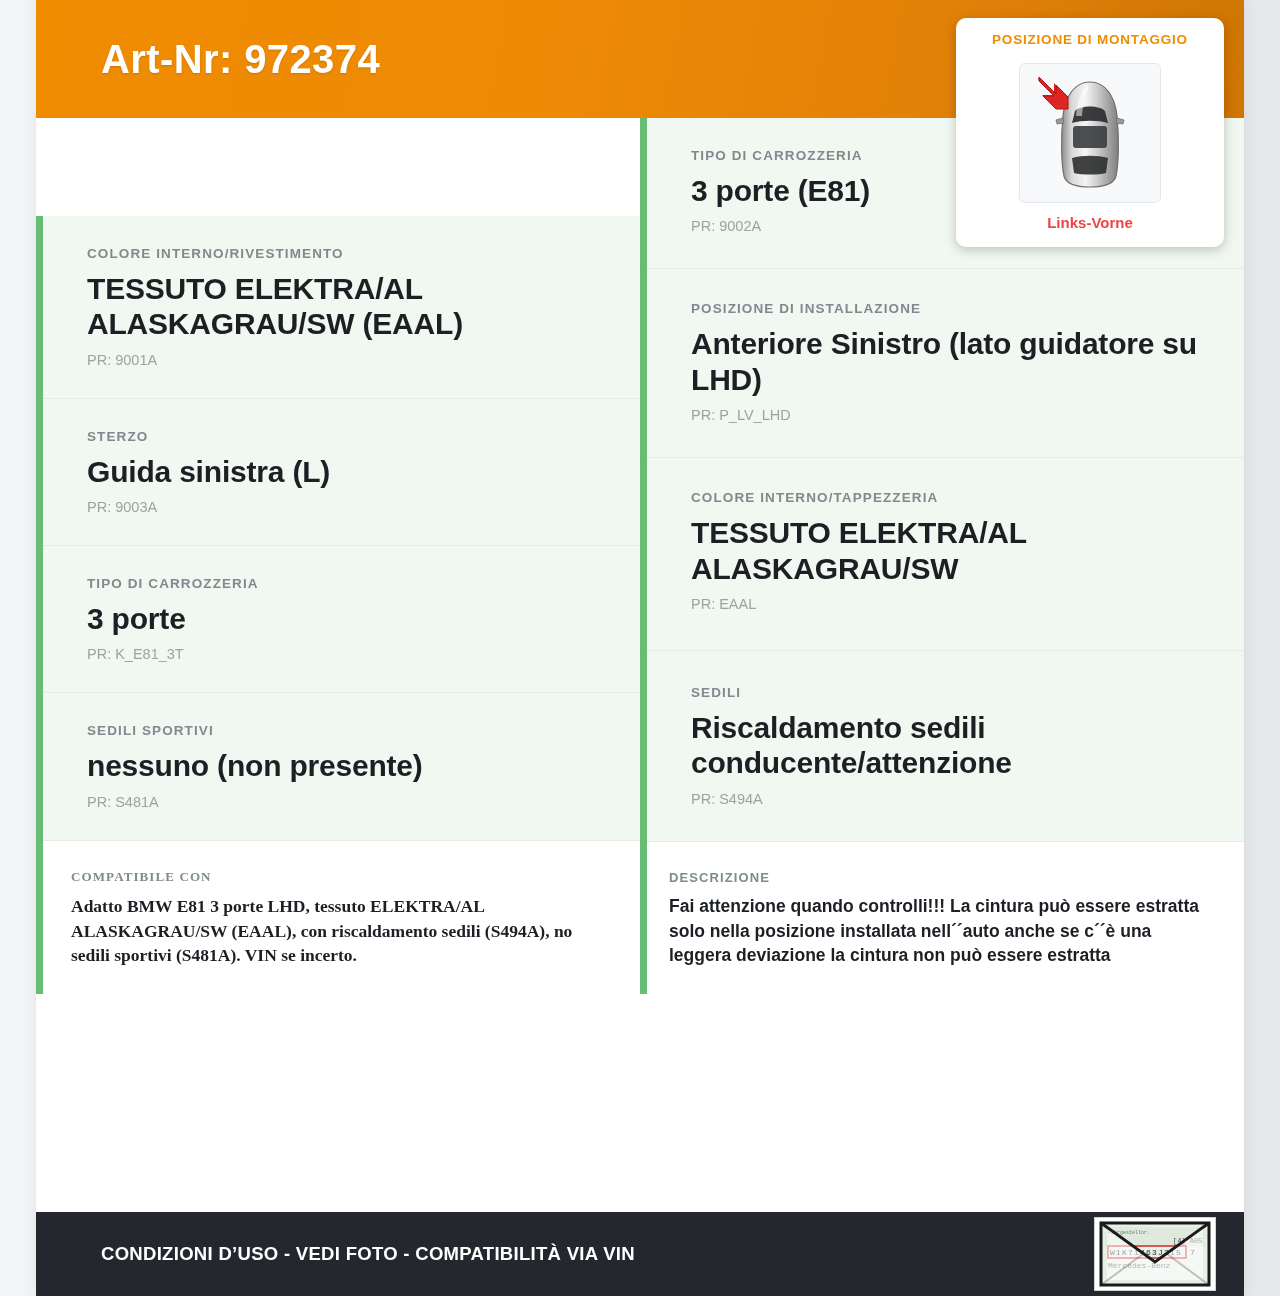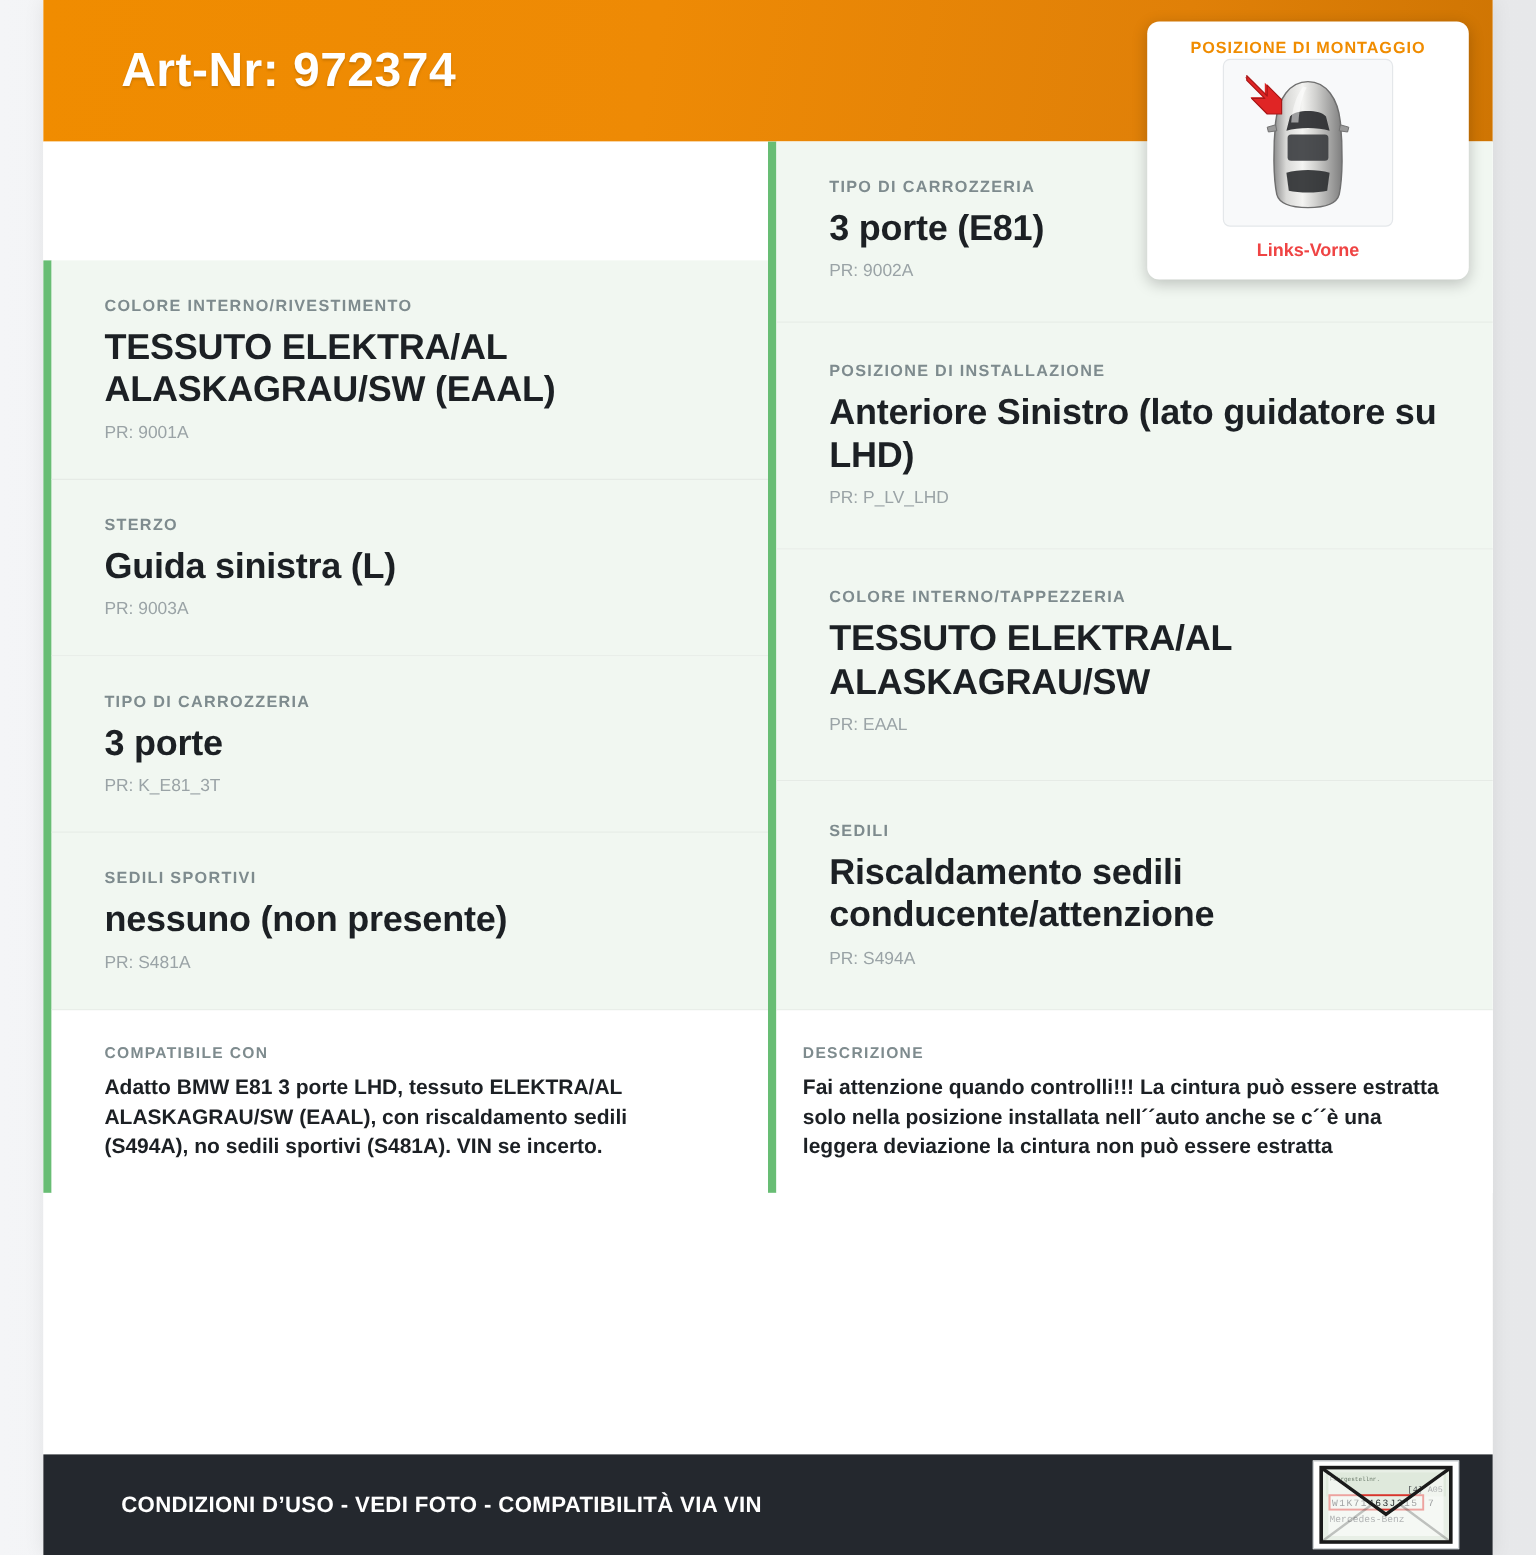--- a/index.html
+++ b/index.html
@@ -61,21 +61,21 @@
     box-shadow: 0 3px 12px rgba(0,0,0,0.22);
     padding: 14px 14px 16px 14px;
     text-align: center;
     z-index: 30;
   }
   .mount-title {
     color: #f08c00;
     font-size: 13.5px;
     font-weight: bold;
     letter-spacing: 0.8px;
-    margin-bottom: 2px;
+    margin-bottom: 16px;
   }
   .mount-imgbox {
     width: 142px;
     height: 140px;
     margin: 0 auto;
     background: #f8f9fa;
     border: 1px solid #e4e7ea;
     border-radius: 6px;
     position: relative;
   }
@@ -143,21 +143,21 @@
     text-transform: uppercase;
     margin-bottom: 9px;
   }
   .tb-text {
     font-size: 17.5px;
     font-weight: bold;
     color: #1c2024;
     line-height: 1.42;
   }
 
-  .col-left  .textblock { padding-left: 44px; }
+  .col-left  .textblock { padding-left: 28px; font-family: Liberation Serif, serif; }
   .col-right .textblock { padding-left: 22px; }
 
   .spacer { flex: 1 1 auto; background: #ffffff; }
 
   
   .body-grid { position: relative; }
 
   
   .footer {
     position: absolute;

